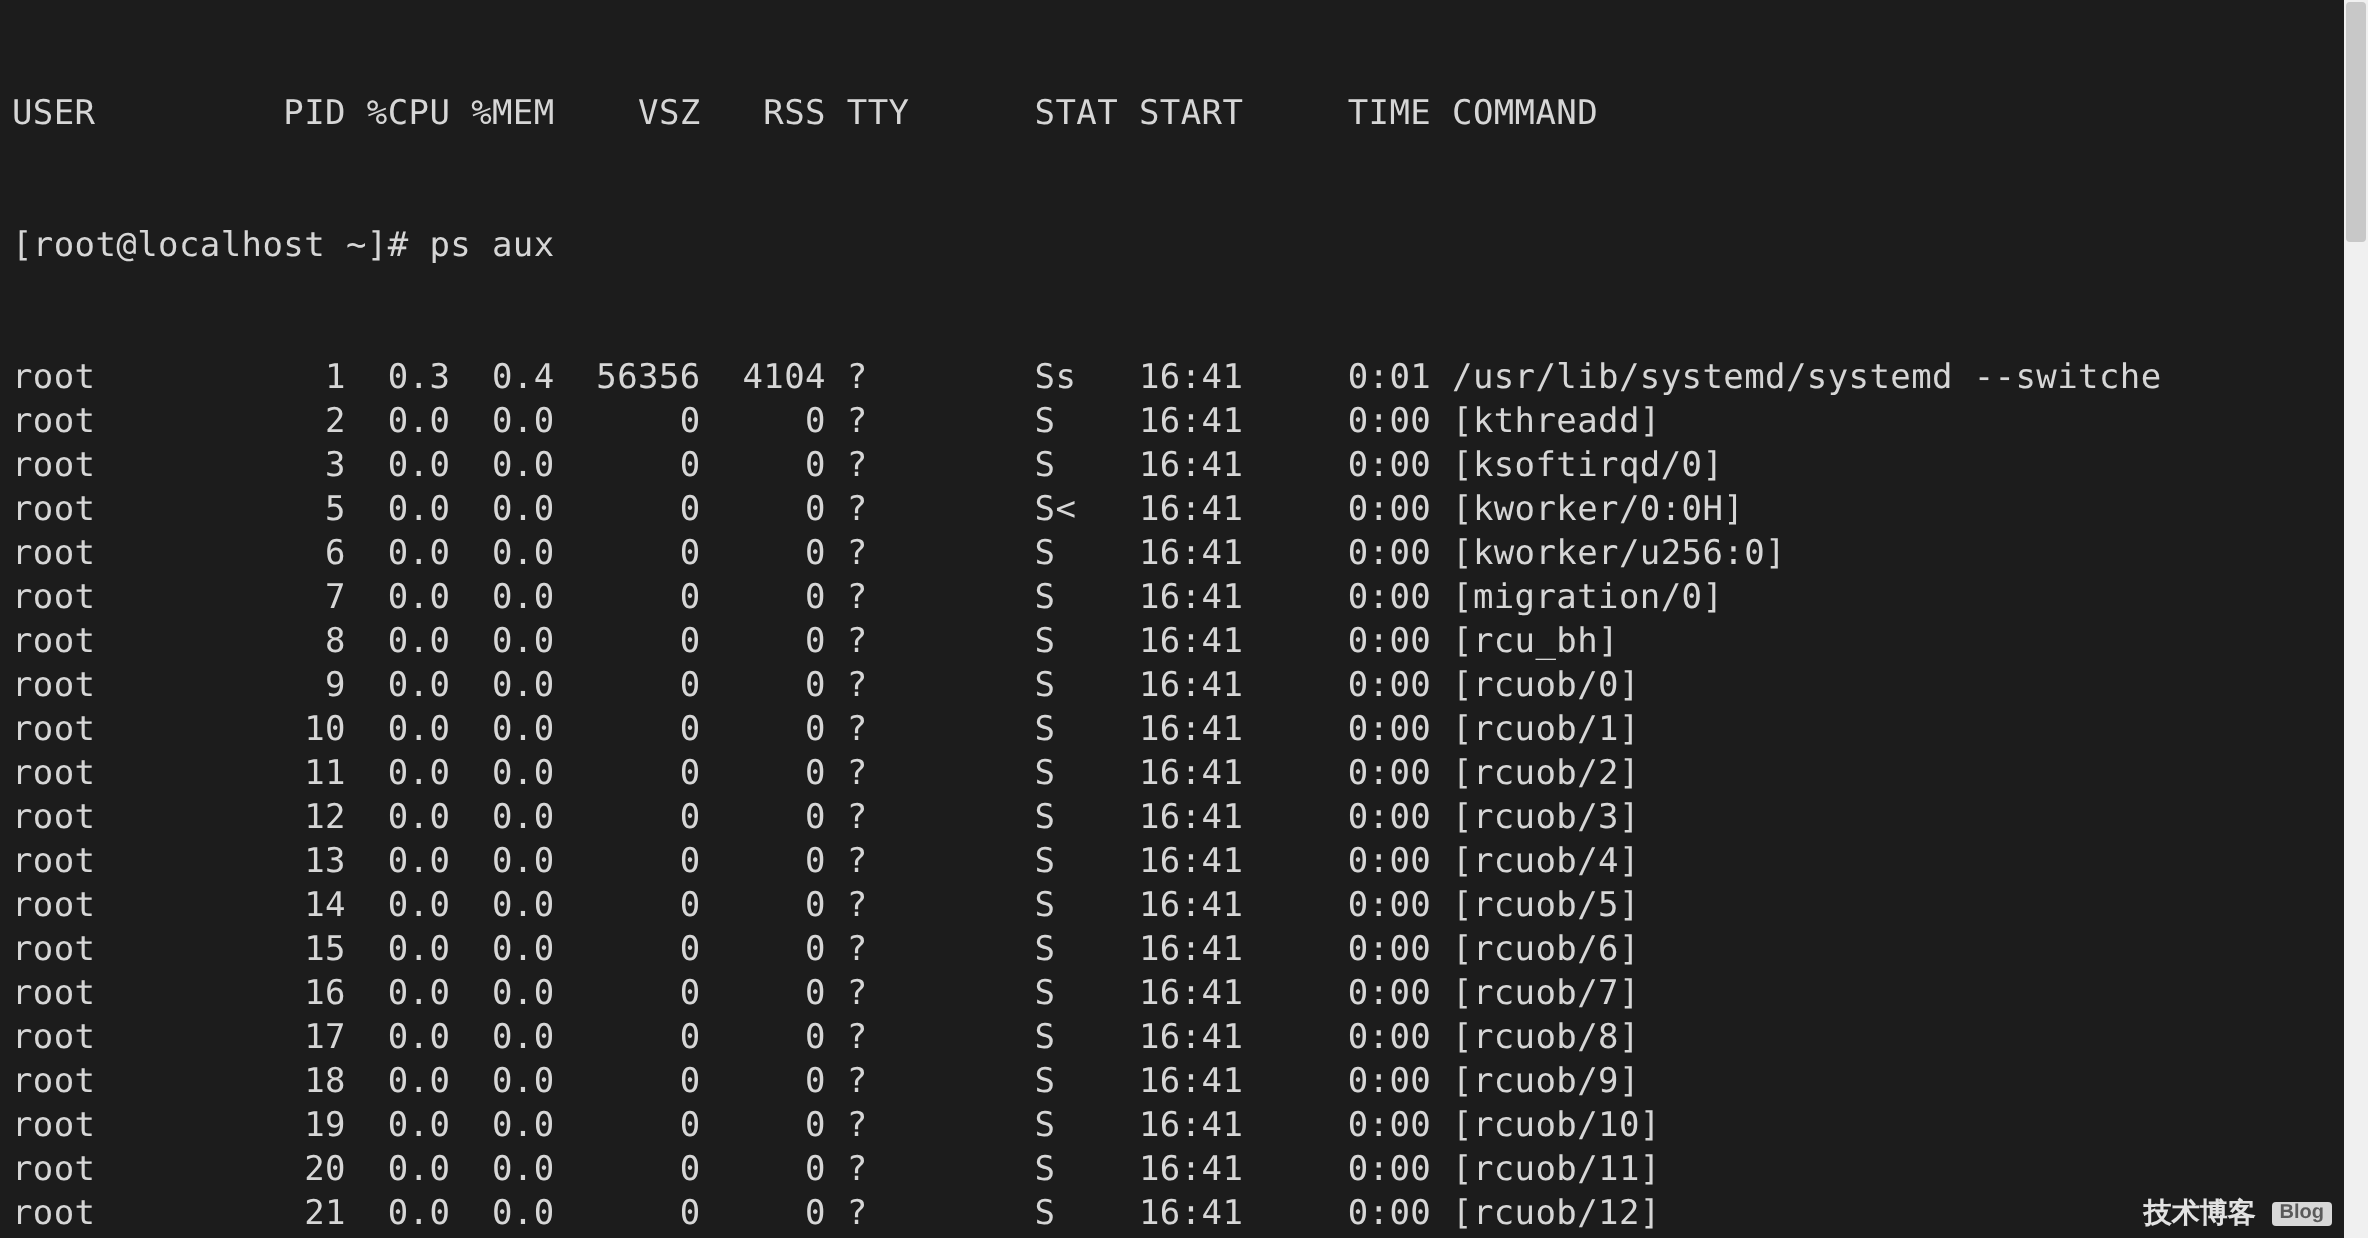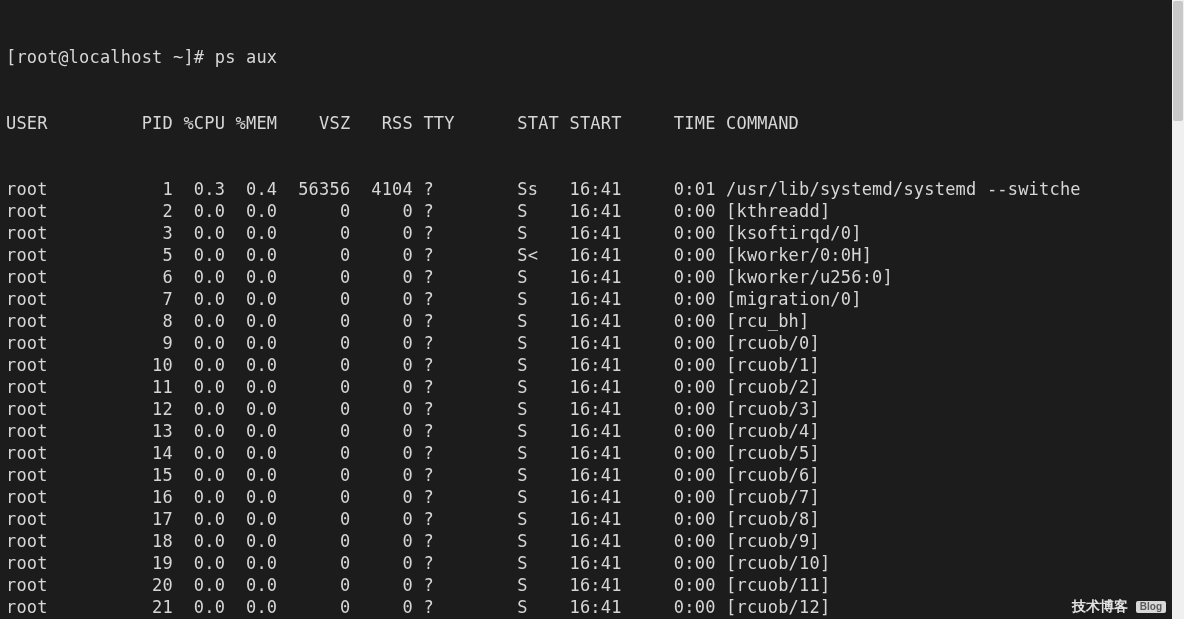--- a/index.html
+++ b/index.html
@@ -10,22 +10,22 @@
   .watermark{position:absolute;right:18px;bottom:6px;color:#e2e2e2;font-family:Arial,sans-serif;text-align:right;line-height:1;}
   .watermark .l1{font-size:26px;font-weight:bold;font-style:italic;letter-spacing:0.5px;}
   .watermark .l2{font-size:14px;font-weight:bold;margin-top:4px;}
   .watermark .blog{display:inline-block;background:#d8d8d8;color:#5a5a5a;font-size:10px;padding:1px 4px;border-radius:2px;margin-left:4px;vertical-align:middle;}
 </style>
 </head>
 <body>
 
 <div class="window">
   <div class="terminal">
+    <div id="hdr">USER         PID %CPU %MEM    VSZ   RSS TTY      STAT START     TIME COMMAND</div>
     <div>[root@localhost ~]# ps aux</div>
-    <div id="hdr">USER         PID %CPU %MEM    VSZ   RSS TTY      STAT START     TIME COMMAND</div>
     <div id="body"><div>root           1  0.3  0.4  56356  4104 ?        Ss   16:41     0:01 /usr/lib/systemd/systemd --switche</div><div>root           2  0.0  0.0      0     0 ?        S    16:41     0:00 [kthreadd]</div><div>root           3  0.0  0.0      0     0 ?        S    16:41     0:00 [ksoftirqd/0]</div><div>root           5  0.0  0.0      0     0 ?        S&lt;   16:41     0:00 [kworker/0:0H]</div><div>root           6  0.0  0.0      0     0 ?        S    16:41     0:00 [kworker/u256:0]</div><div>root           7  0.0  0.0      0     0 ?        S    16:41     0:00 [migration/0]</div><div>root           8  0.0  0.0      0     0 ?        S    16:41     0:00 [rcu_bh]</div><div>root           9  0.0  0.0      0     0 ?        S    16:41     0:00 [rcuob/0]</div><div>root          10  0.0  0.0      0     0 ?        S    16:41     0:00 [rcuob/1]</div><div>root          11  0.0  0.0      0     0 ?        S    16:41     0:00 [rcuob/2]</div><div>root          12  0.0  0.0      0     0 ?        S    16:41     0:00 [rcuob/3]</div><div>root          13  0.0  0.0      0     0 ?        S    16:41     0:00 [rcuob/4]</div><div>root          14  0.0  0.0      0     0 ?        S    16:41     0:00 [rcuob/5]</div><div>root          15  0.0  0.0      0     0 ?        S    16:41     0:00 [rcuob/6]</div><div>root          16  0.0  0.0      0     0 ?        S    16:41     0:00 [rcuob/7]</div><div>root          17  0.0  0.0      0     0 ?        S    16:41     0:00 [rcuob/8]</div><div>root          18  0.0  0.0      0     0 ?        S    16:41     0:00 [rcuob/9]</div><div>root          19  0.0  0.0      0     0 ?        S    16:41     0:00 [rcuob/10]</div><div>root          20  0.0  0.0      0     0 ?        S    16:41     0:00 [rcuob/11]</div><div>root          21  0.0  0.0      0     0 ?        S    16:41     0:00 [rcuob/12]</div><div>root          22  0.0  0.0      0     0 ?        S    16:41     0:00 [rcuob/13]</div></div>
   </div>
   <div class="scrollbar">
     <div class="thumb"></div>
   </div>
   <div class="watermark">
     <div class="l2">
       <span>技术博客</span>
       <span class="blog">Blog</span>
     </div>

